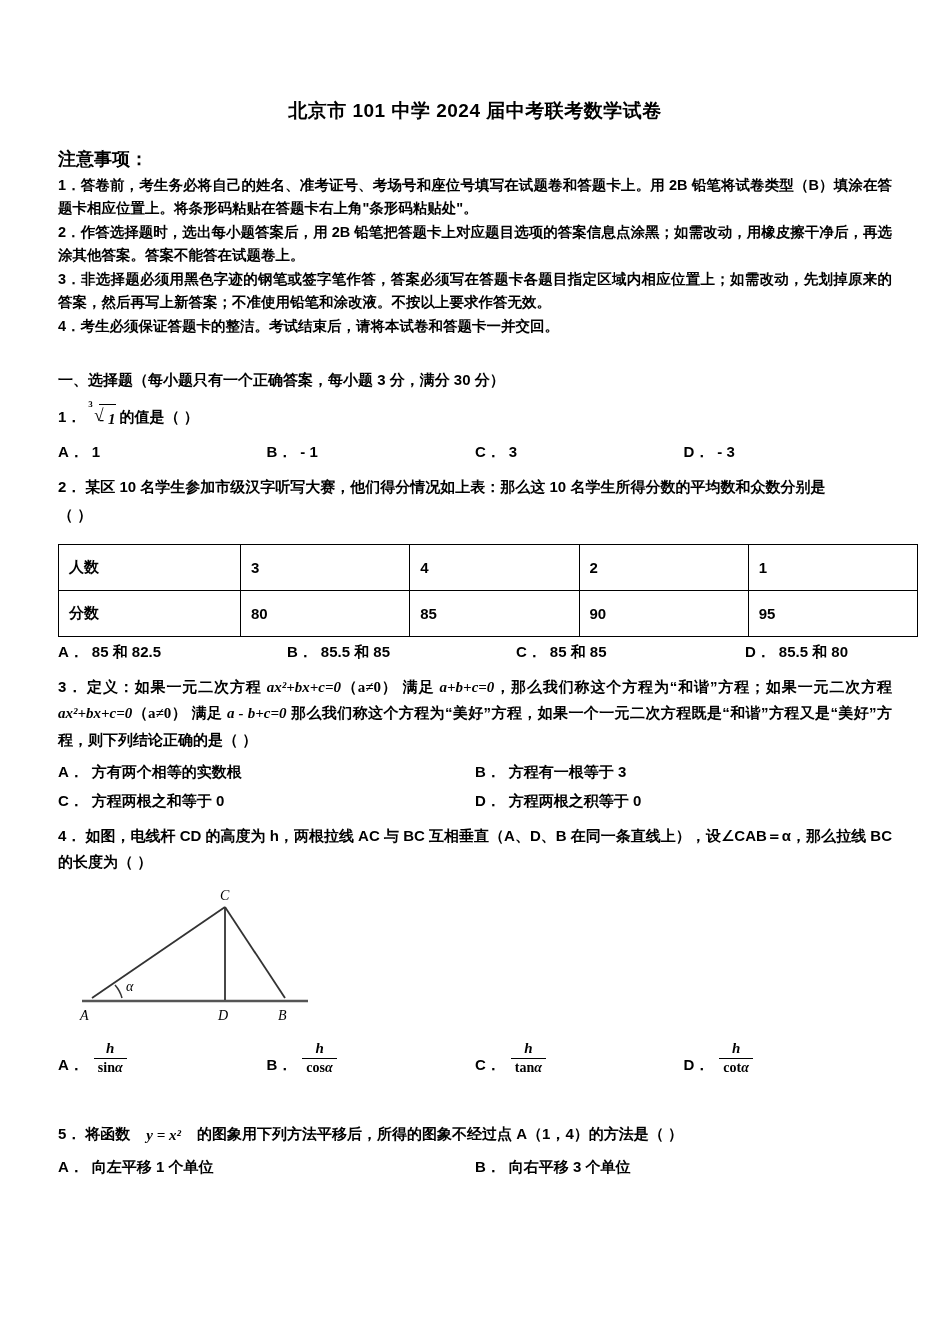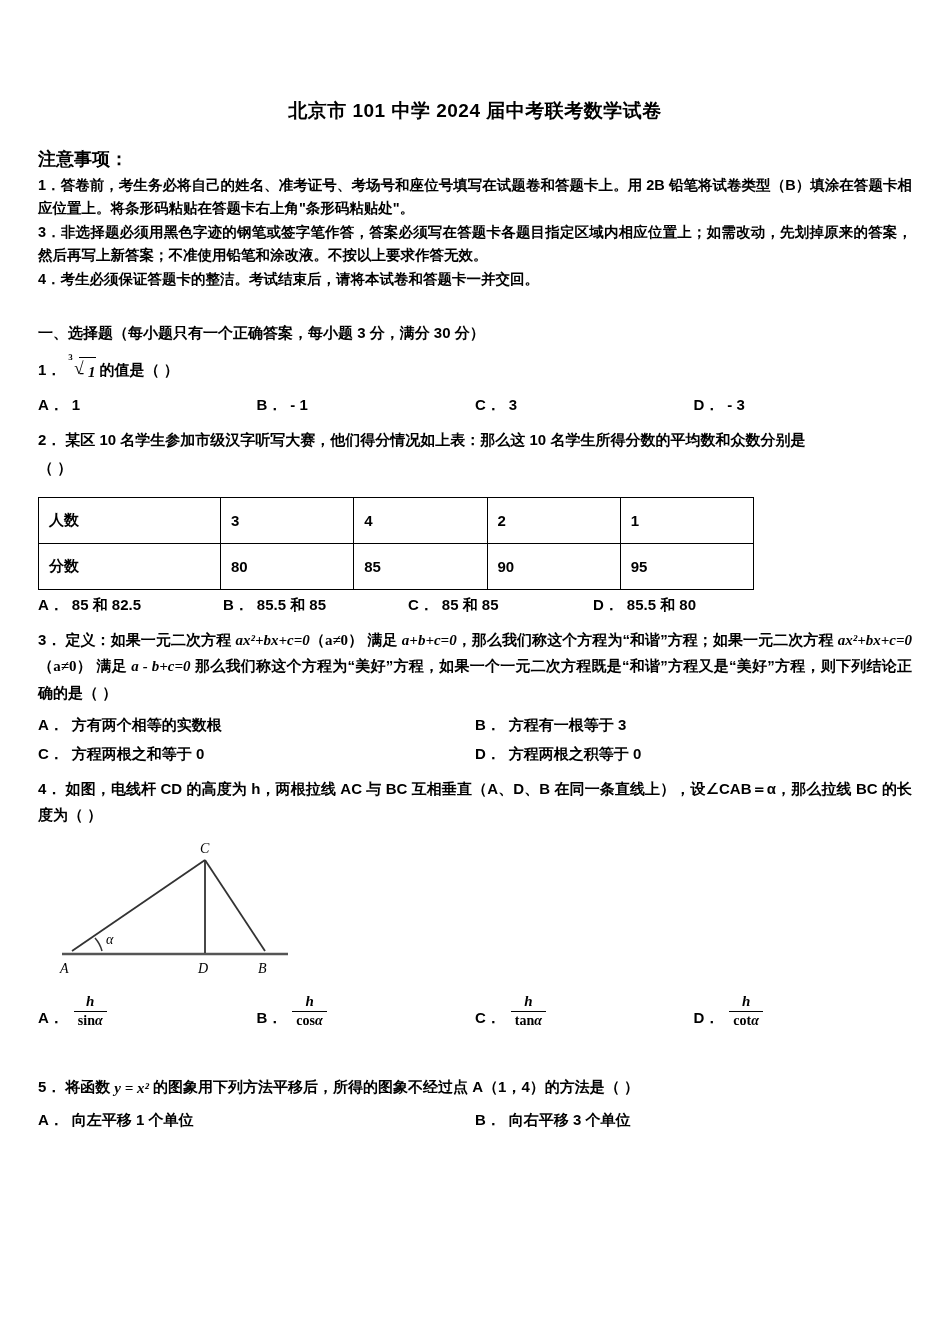--- a/index.html
+++ b/index.html
@@ -10,21 +10,21 @@
     height: 1344px;
     background: #ffffff;
     font-family: "Liberation Serif", "DejaVu Serif", serif;
     color: #000000;
     -webkit-font-smoothing: none;
   }
   .page {
     position: relative;
     width: 950px;
     height: 1344px;
-    padding: 0 38px;
+    padding: 0 58px;
     overflow: hidden;
   }
 
   .doc-title {
     text-align: center;
     font-size: 19px;
     font-weight: bold;
     letter-spacing: 0.5px;
     margin: 98px 0 0 0;
     font-family: "Liberation Sans", "DejaVu Sans", sans-serif;
@@ -103,21 +103,21 @@
   .opts.cols2 > .opt { width: 50%; }
   .opt .lbl { margin-right: 8px; }
 
   .opts.narrow4 > .opt:nth-child(1) { width: 185px; }
   .opts.narrow4 > .opt:nth-child(2) { width: 185px; }
   .opts.narrow4 > .opt:nth-child(3) { width: 185px; }
 
   
   table.score-table {
     border-collapse: collapse;
-    width: 716px;
+    width: 860px;
     margin: 16px 0 6px 0;
     table-layout: fixed;
   }
   table.score-table td {
     border: 1.4px solid #000;
     height: 46px;
     padding: 4px 10px;
     font-size: 15px;
     font-weight: bold;
     vertical-align: middle;
@@ -155,36 +155,37 @@
   .opts.frac-row { align-items: flex-start; margin-top: 6px; }
   .opts.frac-row .opt { display: flex; align-items: center; }
   .opts.frac-row .lbl { position: relative; top: 6px; }
 
   
   .figure-wrap { margin: 8px 0 0 12px; }
 
   .q5-fn {
     display: inline-block;
     vertical-align: -1px;
-    margin: 0 4px;
+    margin: 0 16px;
     font-style: italic;
     font-family: "Liberation Serif", "DejaVu Serif", serif;
     font-size: 15px;
   }
 </style>
 </head>
 <body>
 
 <div class="page">
 
   <div class="doc-title">北京市 101 中学 2024 届中考联考数学试卷</div>
 
   <div class="notice-block">
     <div class="notice-heading">注意事项：</div>
     <div class="notice-item">1．答卷前，考生务必将自己的姓名、准考证号、考场号和座位号填写在试题卷和答题卡上。用 2B 铅笔将试卷类型（B）填涂在答题卡相应位置上。将条形码粘贴在答题卡右上角"条形码粘贴处"。</div>
+    <div class="notice-item">2．作答选择题时，选出每小题答案后，用 2B 铅笔把答题卡上对应题目选项的答案信息点涂黑；如需改动，用橡皮擦干净后，再选涂其他答案。答案不能答在试题卷上。</div>
     <div class="notice-item">3．非选择题必须用黑色字迹的钢笔或签字笔作答，答案必须写在答题卡各题目指定区域内相应位置上；如需改动，先划掉原来的答案，然后再写上新答案；不准使用铅笔和涂改液。不按以上要求作答无效。</div>
     <div class="notice-item">4．考生必须保证答题卡的整洁。考试结束后，请将本试卷和答题卡一并交回。</div>
   </div>
 
   <div class="section-heading">一、选择题（每小题只有一个正确答案，每小题 3 分，满分 30 分）</div>
 
   <div class="question">
     <span class="num">1．</span><span class="cbrt"><span class="idx">3</span><span class="rad">√</span><span class="bar">- 1</span></span><span>的值是（      ）</span>
   </div>
   <div class="opts cols4">
@@ -211,21 +212,21 @@
       <tr>
         <td class="head-col">分数</td>
         <td>80</td>
         <td>85</td>
         <td>90</td>
         <td>95</td>
       </tr>
     </tbody>
   </table>
 
-  <div class="opts narrow4" style="margin-top:4px;">
+  <div class="opts narrow4" style="margin-top:4px;gap:44px;">
     <div class="opt"><span class="lbl">A．</span><span>85 和 82.5</span></div>
     <div class="opt"><span class="lbl">B．</span><span>85.5 和 85</span></div>
     <div class="opt"><span class="lbl">C．</span><span>85 和 85</span></div>
     <div class="opt"><span class="lbl">D．</span><span>85.5 和 80</span></div>
   </div>
 
   <div class="question">
     <span class="num">3．</span><span>定义：如果一元二次方程 </span><span class="math">ax²+bx+c=0</span><span class="mathup">（a≠0）</span><span> 满足 </span><span class="math">a+b+c=0</span><span>，那么我们称这个方程为“和谐”方程；如果一元二次方程 </span><span class="math">ax²+bx+c=0</span><span class="mathup">（a≠0）</span><span> 满足 </span><span class="math">a - b+c=0</span><span> 那么我们称这个方程为“美好”方程，如果一个一元二次方程既是“和谐”方程又是“美好”方程，则下列结论正确的是（      ）</span>
   </div>
   <div class="opts cols2">

